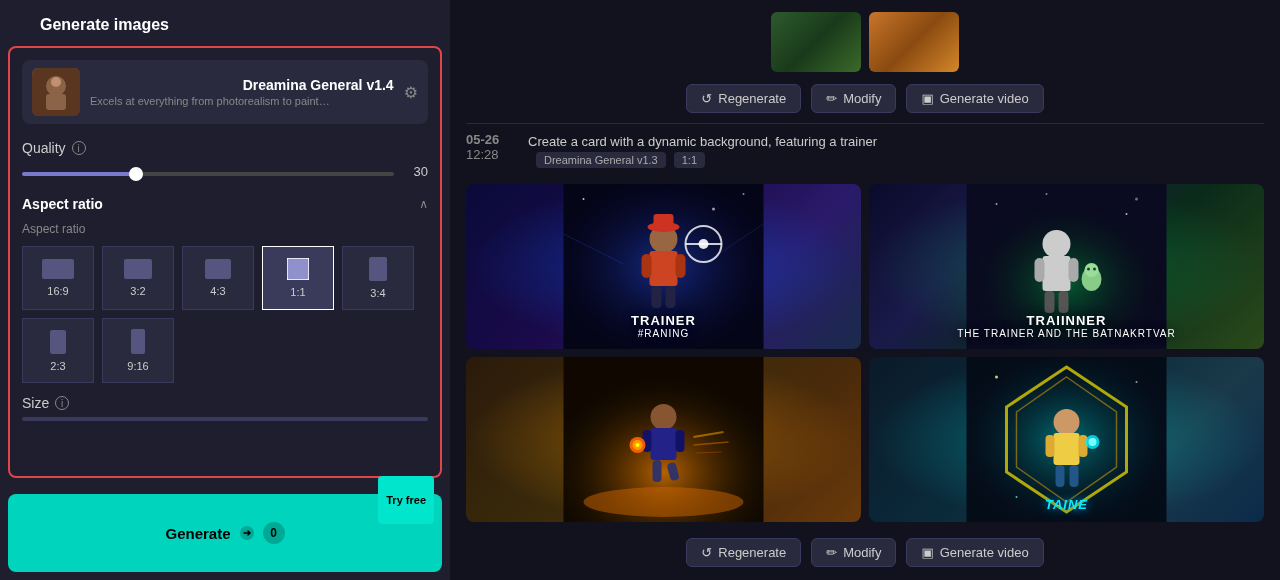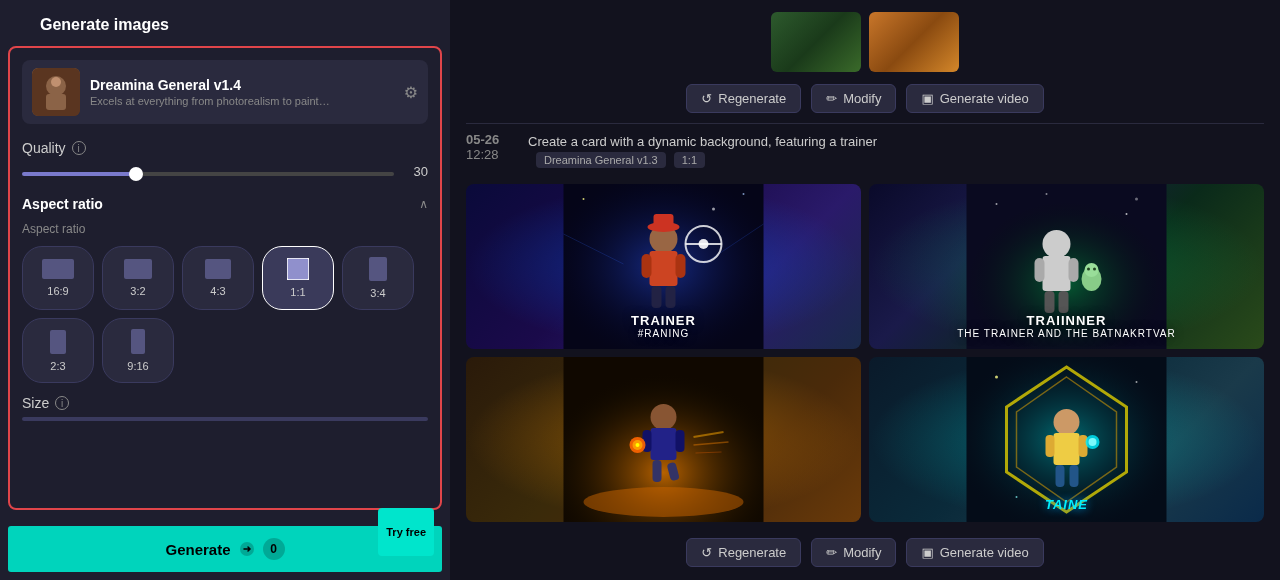--- a/index.html
+++ b/index.html
@@ -75,20 +75,21 @@
 
     .model-info {
       flex: 1;
     }
 
     .model-name {
       font-size: 14px;
       font-weight: 600;
       color: #ffffff;
       margin-bottom: 2px;
+      text-align: right;
     }
 
     .model-desc {
       font-size: 11px;
       color: #888888;
       white-space: nowrap;
       overflow: hidden;
       text-overflow: ellipsis;
       max-width: 240px;
     }
@@ -191,21 +192,21 @@
     .aspect-grid {
       display: flex;
       flex-wrap: wrap;
       gap: 8px;
       margin-bottom: 12px;
     }
 
     .aspect-btn {
       background: #2a2a3e;
       border: 1.5px solid #3a3a5e;
-      border-radius: 20px;
+      border-radius: 0;
       display: flex;
       flex-direction: column;
       align-items: center;
       justify-content: center;
       gap: 6px;
       padding: 10px 8px;
       cursor: pointer;
       width: 72px;
       color: #cccccc;
       font-size: 11px;
@@ -248,22 +249,22 @@
       font-size: 11px;
       font-weight: 700;
       padding: 18px 8px;
       border-radius: 4px;
     }
 
     .generate-btn {
       width: 100%;
       background: #00d4bc;
       border: none;
-      border-radius: 3px;
-      padding: 12px;
+      border-radius: 8px;
+      padding: 28px;
       color: #000000;
       font-size: 15px;
       font-weight: 600;
       cursor: pointer;
       display: flex;
       align-items: center;
       justify-content: center;
       gap: 8px;
     }
 

